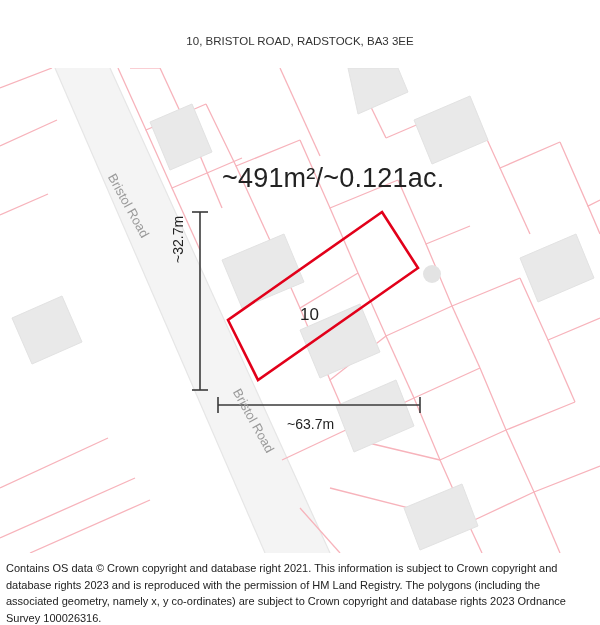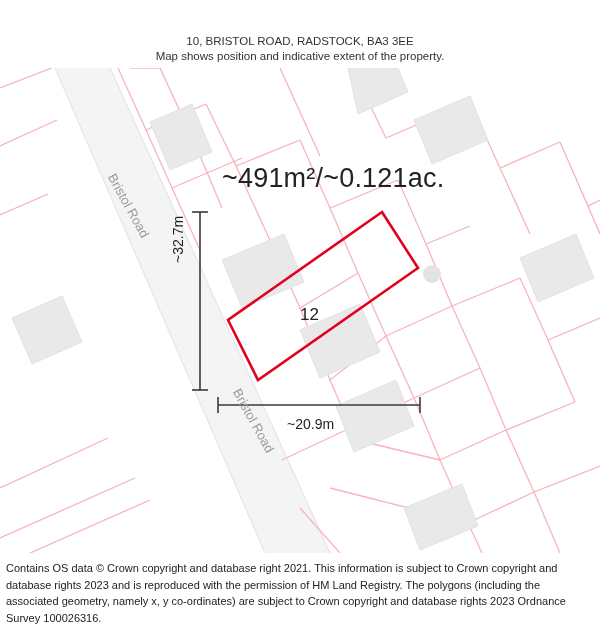--- a/index.html
+++ b/index.html
@@ -116,21 +116,20 @@
     color: #222222;
   }
 </style>
 </head>
 <body>
 
 <div class="page">
 
   <div class="header">
     <div class="title">10, BRISTOL ROAD, RADSTOCK, BA3 3EE</div>
-    <div class="subtitle">Map shows position and indicative extent of the property.</div>
   </div>
 
   <div class="map-area">
 
     <svg class="map-svg" width="600" height="485" viewBox="0 0 600 485">
 
       <g>
         <polygon points="55,0 110,0 330,485 265,485" fill="#f4f4f4" stroke="none"></polygon>
         <line x1="110" y1="0" x2="330" y2="485" stroke="#e6e6e6" stroke-width="1.2"></line>
         <line x1="55" y1="0" x2="265" y2="485" stroke="#e6e6e6" stroke-width="1.2"></line>
@@ -207,22 +206,22 @@
         <line x1="200" y1="144" x2="200" y2="322"></line>
         <line x1="192" y1="144" x2="208" y2="144"></line>
         <line x1="192" y1="322" x2="208" y2="322"></line>
         <line x1="218" y1="337" x2="420" y2="337"></line>
         <line x1="218" y1="329" x2="218" y2="345"></line>
         <line x1="420" y1="329" x2="420" y2="345"></line>
       </g>
     </svg>
 
     <div class="area-label">~491m²/~0.121ac.</div>
-    <div class="plot-number">12</div>
-    <div class="dim-horizontal">~20.9m</div>
+    <div class="plot-number">10</div>
+    <div class="dim-horizontal">~63.7m</div>
     <div class="dim-vertical">~32.7m</div>
     <div class="road-label road-label-1">Bristol Road</div>
     <div class="road-label road-label-2">Bristol Road</div>
   </div>
 
   <div class="footer">
     <p>Contains OS data © Crown copyright and database right 2021. This information is subject to Crown copyright and database rights 2023 and is reproduced with the permission of HM Land Registry. The polygons (including the associated geometry, namely x, y co-ordinates) are subject to Crown copyright and database rights 2023 Ordnance Survey 100026316.</p>
   </div>
 
 </div>

